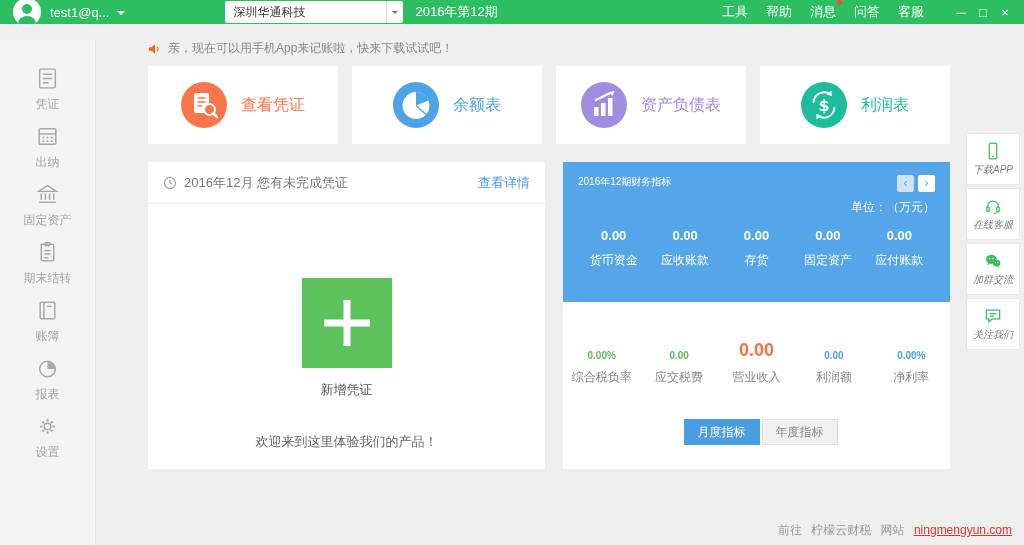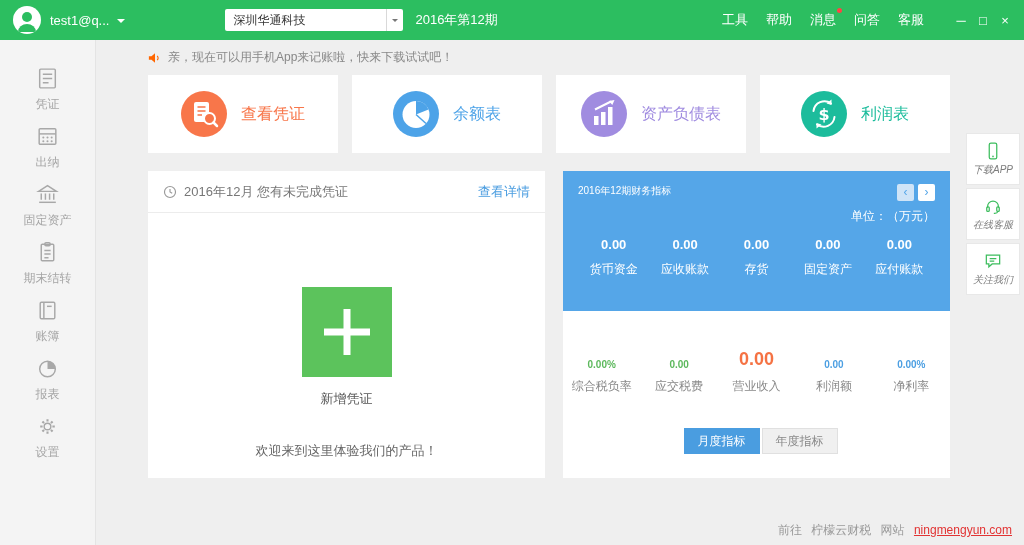--- a/index.html
+++ b/index.html
@@ -1,20 +1,20 @@
 <!DOCTYPE html>
 <html><head>
 <meta charset="utf-8">
 <style>
   * { margin:0; padding:0; box-sizing:border-box; }
   body { background:#d8d8d8; font-family:"Liberation Sans","DejaVu Sans",sans-serif; }
   .app { position:relative; width:1024px; height:545px; background:#efefef; overflow:hidden; }
 
   
-  .topbar { position:absolute; left:0; top:0; right:0; height:40px; background:#2cbe60; display:flex; align-items:center; color:#fff; }
+  .topbar { position:absolute; left:0; top:0; right:0; height:24px; background:#2cbe60; display:flex; align-items:center; color:#fff; }
   .avatar { width:28px; height:28px; border-radius:50%; background:#fff; margin-left:13px; flex:none; overflow:hidden; cursor:pointer; }
   .username { margin-left:9px; font-size:13px; cursor:pointer; }
   .u-caret { width:0; height:0; border:4px solid transparent; border-top-color:#fff; margin-left:8px; margin-top:5px; cursor:pointer; }
   .company { margin-left:100px; width:178px; height:22px; background:#fff; border-radius:2px; display:flex; align-items:center; font-size:12px; color:#333; cursor:pointer; }
   .company .val { padding-left:8px; flex:1; }
   .company .arrow-box { width:17px; height:100%; border-left:1px solid #d9d9d9; display:flex; align-items:center; justify-content:center; }
   .company .arrow-box i { width:0; height:0; border:3.5px solid transparent; border-top-color:#777; margin-top:4px; }
   .period { margin-left:12px; font-size:13px; }
   .spacer { flex:1; }
   .topmenu { display:flex; gap:18px; font-size:13px; }
@@ -24,21 +24,21 @@
   .winctl span { width:22px; text-align:center; font-size:13px; cursor:pointer; }
 
   
   .sidebar { position:absolute; left:0; top:40px; bottom:0; width:96px; background:#f4f4f4; border-right:1px solid #e4e4e4; display:flex; flex-direction:column; padding-top:20px; }
   .side-item { height:58px; display:flex; flex-direction:column; align-items:center; justify-content:center; color:#a5a5a5; cursor:pointer; }
   .side-item .lbl { font-size:12px; margin-top:5px; }
 
   
   .main { position:absolute; left:96px; top:40px; right:0; bottom:0; }
   .content { width:802px; margin-left:52px; }
-  .notice { display:flex; align-items:center; gap:6px; margin-top:9px; font-size:12px; color:#888; }
+  .notice { display:flex; align-items:center; gap:6px; font-size:12px; color:#888; }
 
   .cards { display:flex; gap:14px; margin-top:9px; }
   .card { flex:1; height:78px; background:#fff; display:flex; align-items:center; justify-content:center; gap:14px; cursor:pointer; }
   .cicon { width:46px; height:46px; border-radius:50%; flex:none; display:flex; align-items:center; justify-content:center; }
   .clabel { font-size:16px; }
   .bg-orange{background:#f8764a}.bg-blue{background:#4da3e8}.bg-purple{background:#a08ce0}.bg-teal{background:#1cbc9c}
   .t-orange{color:#f8764a}.t-blue{color:#4da3e8}.t-purple{color:#a08ce0}.t-teal{color:#1cbc9c}
 
   .panels { display:flex; gap:18px; margin-top:18px; }
 
@@ -341,20 +341,33 @@
     <div class="rail-btn">
       <svg width="20" height="20" viewBox="0 0 24 24" fill="none" stroke="#3dbd5e" stroke-width="1.5">
         <path d="M5.5 14 v-1.5 a6.5 6.5 0 0 1 13 0 V14"></path>
         <rect x="4.5" y="13" width="3" height="5.5" rx="1.2"></rect>
           <rect x="16.5" y="13" width="3" height="5.5" rx="1.2"></rect>
         <path d="M18 18.5 a4.5 3 0 0 1 -5 2.3"></path>
       </svg>
       <span class="rl">在线客服</span>
     </div>
     <div class="rail-btn">
+      <svg width="20" height="20" viewBox="0 0 24 24">
+        <ellipse cx="10" cy="10" rx="6.3" ry="5.5" fill="#3dbd5e"></ellipse>
+        <path d="M6 14.5 L5 17.2 L8.2 15.5 Z" fill="#3dbd5e"></path>
+        <ellipse cx="16.3" cy="14.5" rx="4.6" ry="4.1" fill="#3dbd5e"></ellipse>
+        <path d="M19 18 L20 20.3 L17 18.9 Z" fill="#3dbd5e"></path>
+        <circle cx="8" cy="9.3" r="0.9" fill="#fff"></circle>
+          <circle cx="12" cy="9.3" r="0.9" fill="#fff"></circle>
+        <circle cx="14.8" cy="13.8" r="0.75" fill="#fff"></circle>
+          <circle cx="17.8" cy="13.8" r="0.75" fill="#fff"></circle>
+      </svg>
+      <span class="rl">加群交流</span>
+    </div>
+    <div class="rail-btn">
       <svg width="20" height="20" viewBox="0 0 24 24" fill="none" stroke="#3dbd5e" stroke-width="1.5">
         <path d="M4 5 h16 v10.5 h-9 l-4 3.5 v-3.5 H4 Z"></path>
         <path d="M8 9 H16 M8 12 H13.5"></path>
       </svg>
       <span class="rl">关注我们</span>
     </div>
   </aside>
 
   <div class="footer">
     <span>前往</span>

